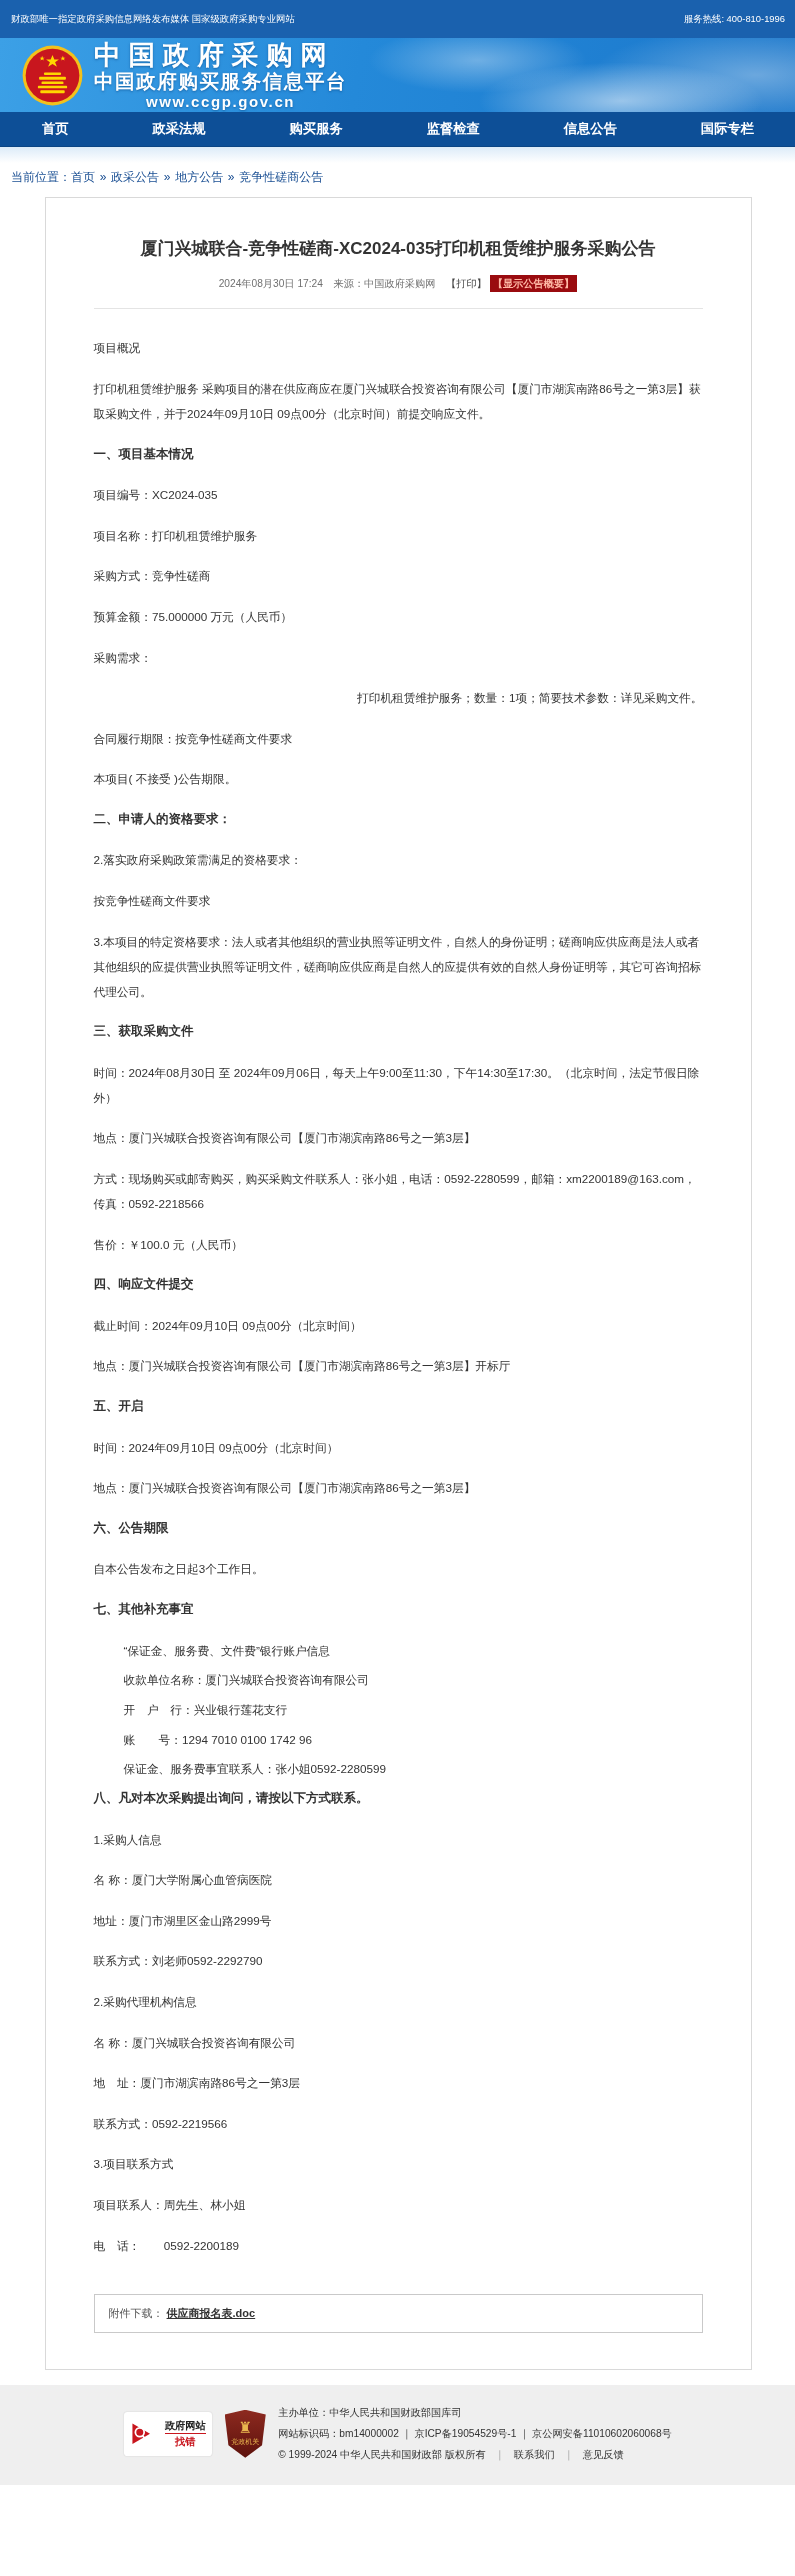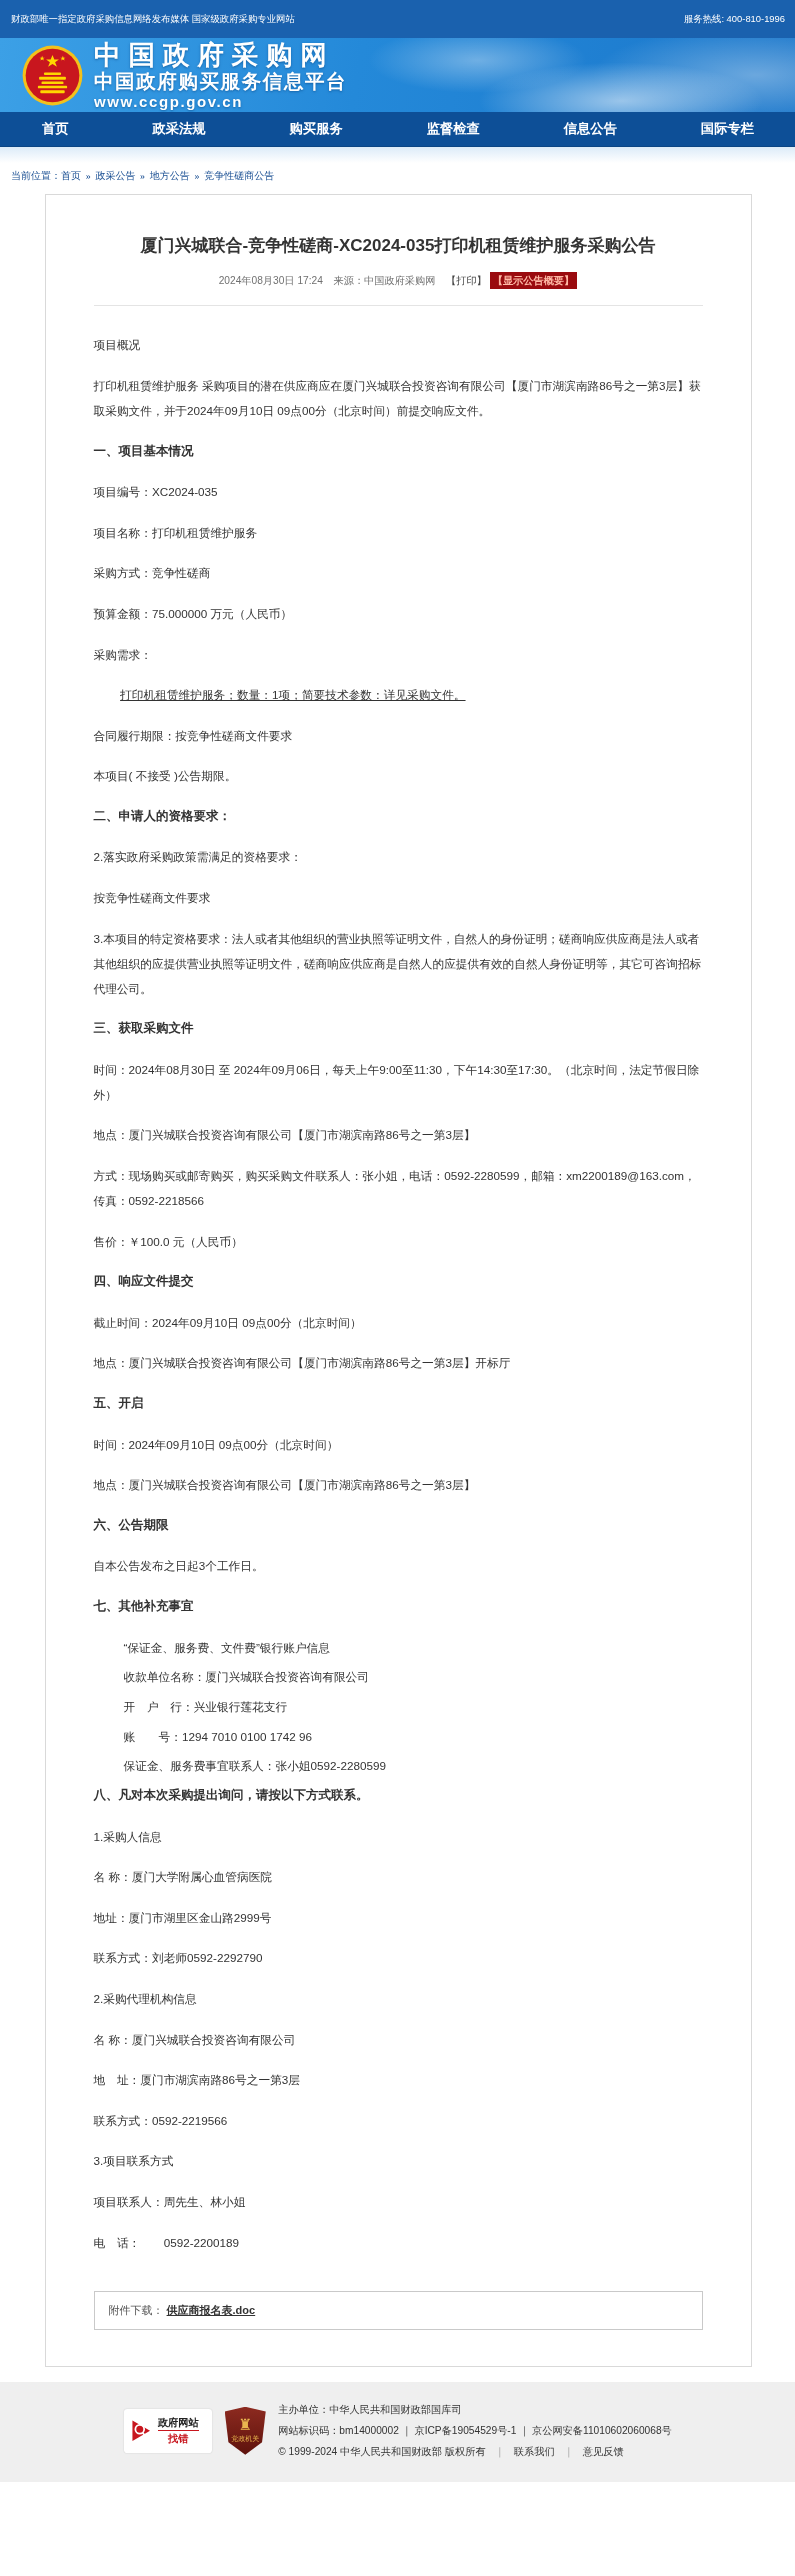--- a/index.html
+++ b/index.html
@@ -19,58 +19,58 @@
       radial-gradient(ellipse 203px 55px at 78% 85%, rgba(255,255,255,.55), rgba(255,255,255,0) 70%),
       radial-gradient(ellipse 156px 47px at 60% 30%, rgba(255,255,255,.35), rgba(255,255,255,0) 70%),
       radial-gradient(ellipse 234px 70px at 95% 50%, rgba(255,255,255,.35), rgba(255,255,255,0) 70%),
       linear-gradient(100deg,#3ca0e6 0%, #2489d9 45%, #1b77cb 100%);
     display:flex; align-items:center;
   }
   .emblem { width:61px; height:61px; margin:0 11px 0 22px; flex:0 0 auto; }
   .site-id { color:#fff; text-shadow:0 0.8px 2.3px rgba(0,60,120,.55); line-height:1.15; }
   .site-title { font-size:26.6px; font-weight:bold; letter-spacing:7.8px; }
   .site-subtitle { font-size:19.5px; font-weight:bold; letter-spacing:1.6px; }
-  .site-url { font-size:15px; font-weight:bold; text-align:left; letter-spacing:1.6px; }
+  .site-url { font-size:15px; font-weight:bold; text-align:center; letter-spacing:1.6px; }
   
   .nav { height:34px; background:#0d4f97; display:flex; align-items:center; }
   .nav-inner { display:flex; width:100%; justify-content:space-around; }
   .nav-item { color:#fff; font-size:13.3px; font-weight:bold; text-decoration:none; cursor:pointer; }
   .nav-strip { height:17px; background:linear-gradient(#dcebf8,#ffffff); border-top:0.8px solid #0b4584; }
   
-  .breadcrumb { padding:6.3px 0 7.8px 11px; font-size:10px; color:#1a4f93;font-family:Liberation Serif, serif; }
+  .breadcrumb { padding:6.3px 0 7.8px 11px; font-size:12px; color:#1a4f93; }
   .bc-link { color:#1a4f93; text-decoration:none; cursor:pointer; }
   .bc-sep { color:#1a4f93; margin:0 4.7px; }
   
   .card {
     width:707px; margin:3.1px auto 15.6px auto; border:0.8px solid #d9d9d9; background:#fff;
     padding:39px 48px 36px 48px;
   }
   .art-title { text-align:center; font-size:17px; font-weight:bold; color:#333; line-height:1.4; }
   .art-meta { text-align:center; font-size:10.2px; color:#707070; margin:14px 0 15.6px 0; }
   .art-meta .m-print { color:#454545; text-decoration:none; margin-left:7.8px; cursor:pointer; }
   .m-badge {
     display:inline-block; background:#9a0b0f; color:#ffb9a6; font-weight:bold;
     padding:1.6px 3.1px; margin-left:0; font-size:10.2px; text-decoration:none; cursor:pointer;
   }
   .art-divider { border-top:0.8px solid #e4e4e4; margin-bottom:26.6px; }
   .para { font-size:11.7px; line-height:25px; margin-bottom:15.6px; color:#333; }
   .para.h { font-weight:bold; font-size:12.5px; }
-  .para.u { text-decoration:underline; padding-left:26.6px; }
+  .para.u { padding-left:26.6px;text-align:right; }
   .para.ind { padding-left:30px; margin-bottom:4.7px; }
   
   .attach-box {
     border:0.8px solid #c9c9c9; margin-top:36px; padding:11px 14px; font-size:11px; color:#555;
   }
   .attach-link { color:#333; font-weight:bold; text-decoration:underline; cursor:pointer; }
   
   .footer { background:#efefef; padding:17px 0 20.3px 0; }
   .footer-inner { display:flex; align-items:center; justify-content:center; gap:12.5px; }
   .badge-site {
     width:88px; height:44px; background:#fff; border-radius:3.1px; display:flex; align-items:center;
-    padding:0 6.3px; gap:4px; box-shadow:0 0 1.6px rgba(0,0,0,.18);
+    padding:0 6.3px; gap:11px; box-shadow:0 0 1.6px rgba(0,0,0,.18);
   }
   .badge-site .glass { width:23.4px; height:23.4px; flex:0 0 auto; }
   .badge-site .bt { font-size:10.2px; line-height:1.5; text-align:center; }
   .badge-site .bt .l1 { color:#222; font-weight:bold; }
   .badge-site .bt .l2 { color:#c8161e; font-weight:bold; border-top:0.8px solid #c8161e; }
   .badge-shield {
     width:41px; height:48px; clip-path:polygon(50% 0, 100% 10%, 91% 74%, 50% 100%, 9% 74%, 0 10%);
     background:linear-gradient(#8d2a20,#5d120c); display:flex; flex-direction:column;
     align-items:center; justify-content:center; gap:1.6px;
   }

